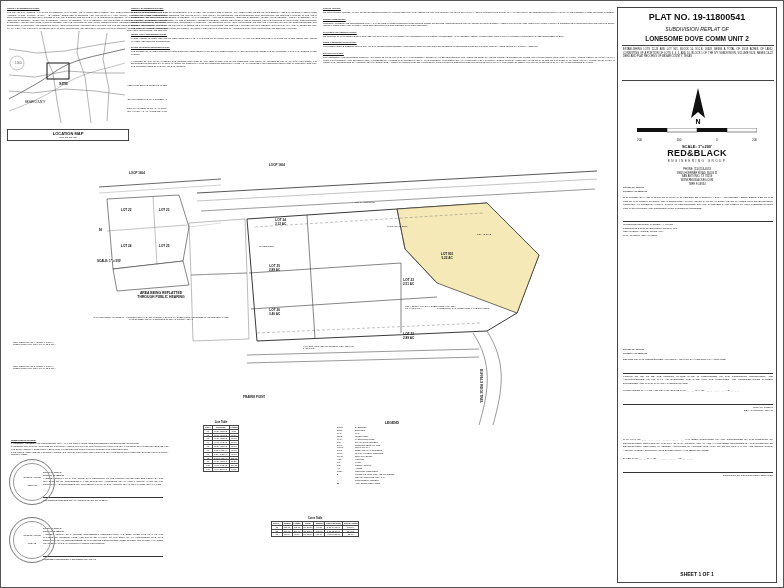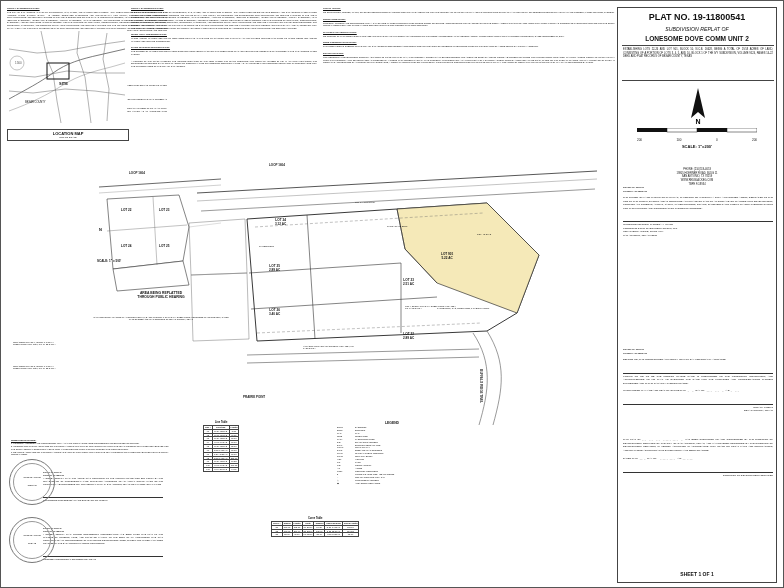--- a/index.html
+++ b/index.html
@@ -504,20 +504,26 @@
       </svg>
       <div style="display:flex;justify-content:space-between;width:120px;margin:0 auto;font-size:3px;font-weight:normal;">
         <span>200</span>
         <span>100</span>
         <span>0</span>
         <span>200</span>
       </div>
       <div style="margin-top:2px;">SCALE: 1"=200'</div>
     </div>
 
+    <div id="logo">
+      <div class="lname">
+        <span>RED&amp;BLACK</span>
+      </div>
+      <div class="lsub">ENGINEERING GROUP</div>
+    </div>
 
     <div id="firm" style="white-space:pre-line;">PHONE: (210)519-4653
 19805 HOERNER ROAD, BLDG 11
 SAN ANTONIO, TX 78259
 WWW.REDBLACKEG.COM
 TBPE F-18934</div>
 
     <div id="cert-state">
       <div style="white-space:pre-line;font-weight:bold;">STATE OF TEXAS
 COUNTY OF BEXAR</div>

